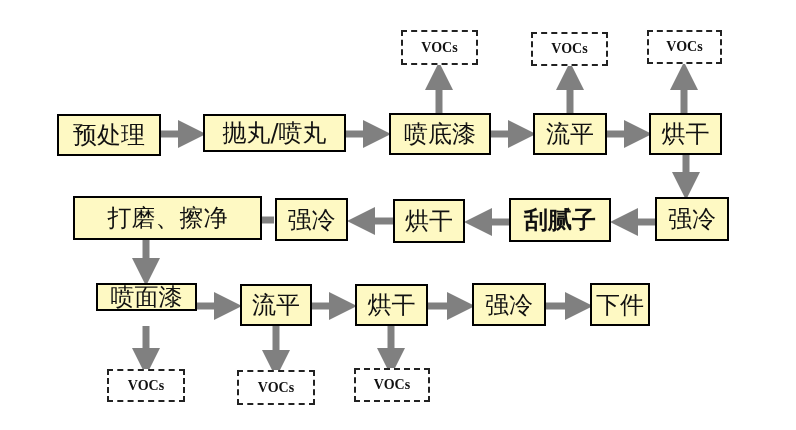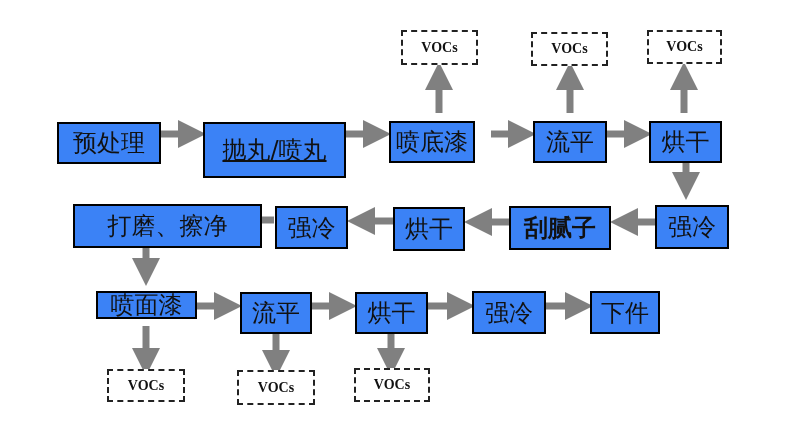--- a/index.html
+++ b/index.html
@@ -1,20 +1,20 @@
 <!DOCTYPE html>
 <html><head>
 <meta charset="utf-8">
 <style>
   html, body { margin:0; padding:0; background:#ffffff; }
   body { width:796px; height:430px; position:relative; overflow:hidden;
          font-family:"DejaVu Sans", sans-serif; }
   .box { position:absolute; box-sizing:border-box; border:2px solid #000;
-         background:#3b82f6; display:flex; align-items:center; justify-content:center;
-         font-size:24px; color:#111; white-space:nowrap;margin-top:8px; }
+         background:#fef9c3; display:flex; align-items:center; justify-content:center;
+         font-size:24px; color:#111; white-space:nowrap; }
   .voc { position:absolute; box-sizing:border-box; border:2px dashed #222;
          background:#fff; display:flex; align-items:center; justify-content:center;
          font-family:"Liberation Serif", serif; font-weight:bold; font-size:14px; color:#111; }
   svg.arrows { position:absolute; left:0; top:0; }
 </style>
 </head>
 <body>
 
 <svg class="arrows" width="796" height="430">
   <defs>
@@ -47,36 +47,36 @@
     <line x1="428" y1="306" x2="461" y2="306" marker-end="url(#ah)"></line>
     <line x1="546" y1="306" x2="579" y2="306" marker-end="url(#ah)"></line>
 
     <line x1="146" y1="326" x2="146" y2="362" marker-end="url(#ah)"></line>
     <line x1="276" y1="326" x2="276" y2="364" marker-end="url(#ah)"></line>
     <line x1="391" y1="326" x2="391" y2="362" marker-end="url(#ah)"></line>
   </g>
 </svg>
 
 <div class="box" style="left:57px;top:114px;width:104px;height:42px;">预处理</div>
-<div class="box" style="left:203px;top:114px;width:143px;height:56px;text-decoration:underline;">抛丸/喷丸</div>
-<div class="box" style="left:389px;top:113px;width:86px;height:42px;">喷底漆</div>
+<div class="box" style="left:203px;top:114px;width:143px;height:38px;">抛丸/喷丸</div>
+<div class="box" style="left:389px;top:113px;width:102px;height:42px;">喷底漆</div>
 <div class="box" style="left:533px;top:113px;width:74px;height:42px;">流平</div>
 <div class="box" style="left:649px;top:113px;width:73px;height:42px;">烘干</div>
 
 <div class="voc" style="left:401px;top:30px;width:77px;height:35px;">VOCs</div>
 <div class="voc" style="left:531px;top:32px;width:77px;height:34px;">VOCs</div>
 <div class="voc" style="left:647px;top:30px;width:75px;height:34px;">VOCs</div>
 
 <div class="box" style="left:655px;top:197px;width:74px;height:44px;">强冷</div>
 <div class="box" style="left:509px;top:198px;width:102px;height:44px;font-weight:bold;">刮腻子</div>
 <div class="box" style="left:393px;top:199px;width:72px;height:44px;">烘干</div>
 <div class="box" style="left:275px;top:198px;width:73px;height:43px;">强冷</div>
 <div class="box" style="left:73px;top:196px;width:189px;height:44px;">打磨、擦净</div>
 
 <div class="box" style="left:96px;top:283px;width:101px;height:28px;">喷面漆</div>
 <div class="box" style="left:240px;top:284px;width:72px;height:42px;">流平</div>
 <div class="box" style="left:355px;top:284px;width:73px;height:42px;">烘干</div>
 <div class="box" style="left:472px;top:283px;width:74px;height:43px;">强冷</div>
-<div class="box" style="left:590px;top:283px;width:70px;height:43px;">下件</div>
+<div class="box" style="left:590px;top:283px;width:60px;height:43px;">下件</div>
 
 <div class="voc" style="left:107px;top:369px;width:78px;height:33px;">VOCs</div>
 <div class="voc" style="left:237px;top:370px;width:78px;height:35px;">VOCs</div>
 <div class="voc" style="left:354px;top:368px;width:76px;height:34px;">VOCs</div>
 
 </body></html>

